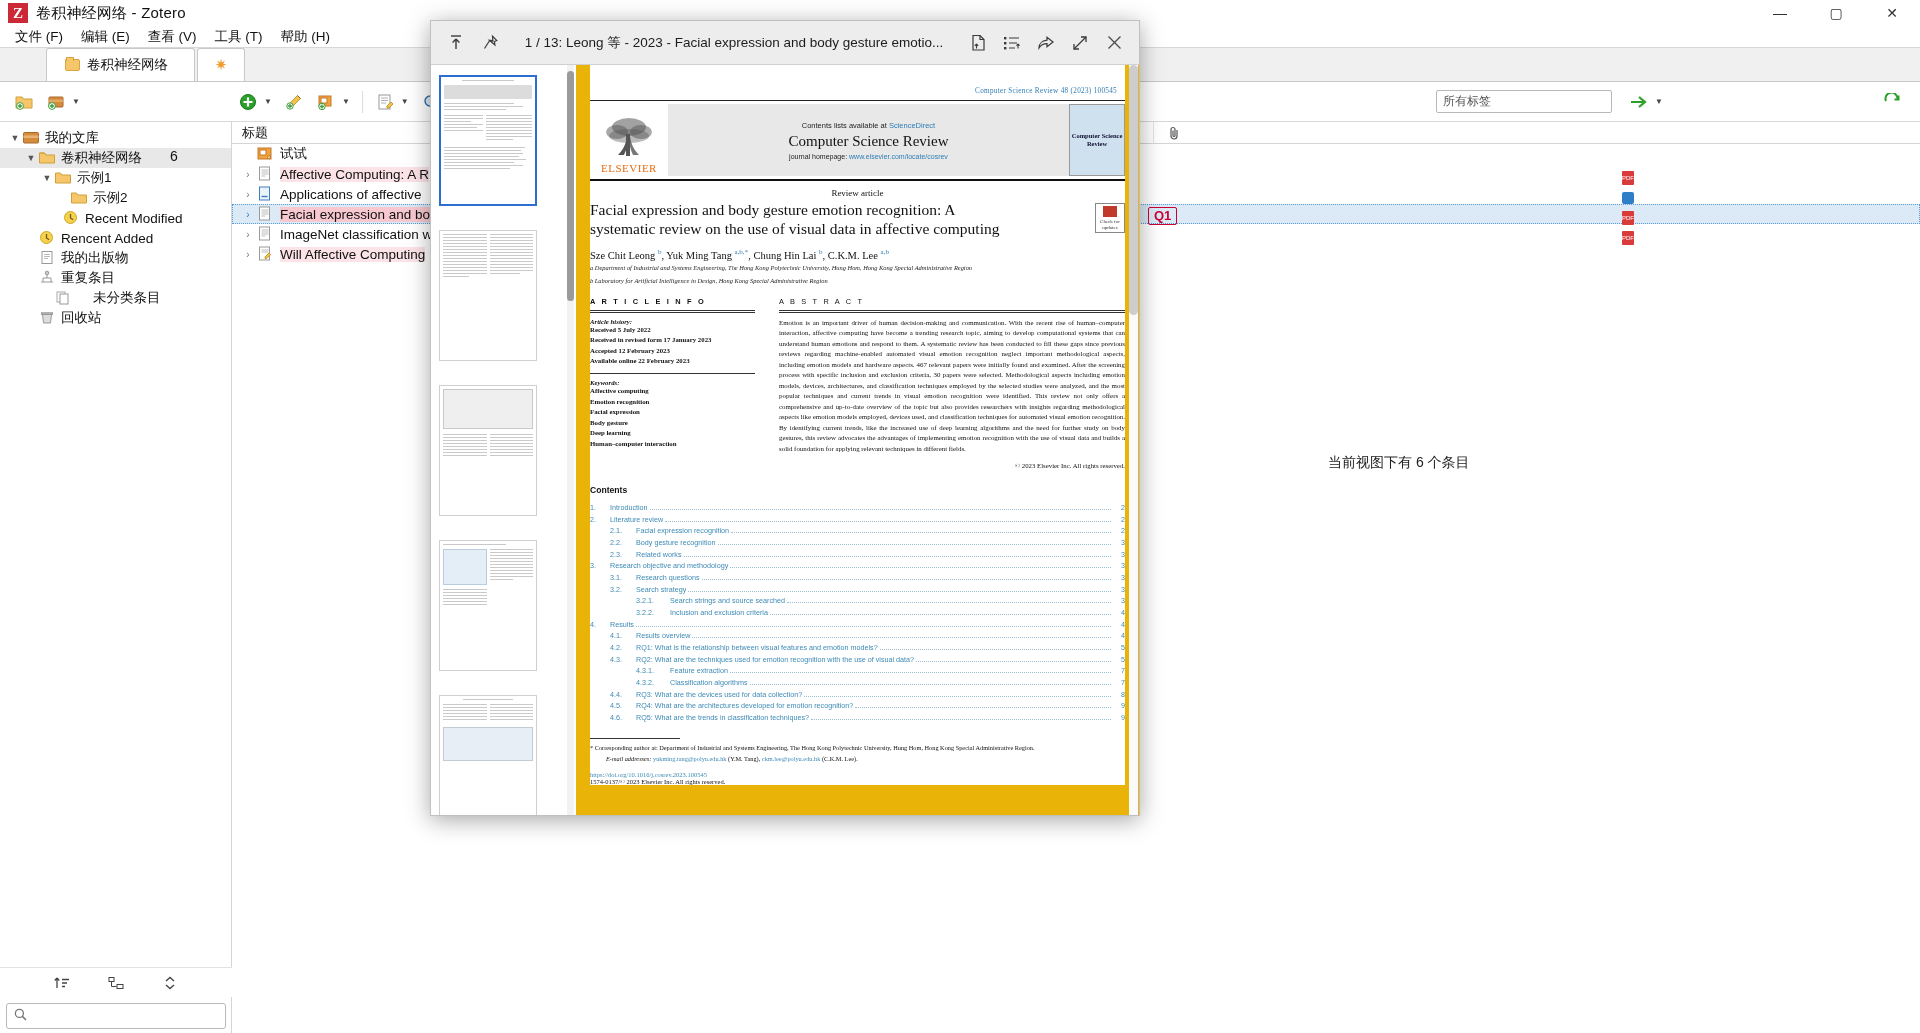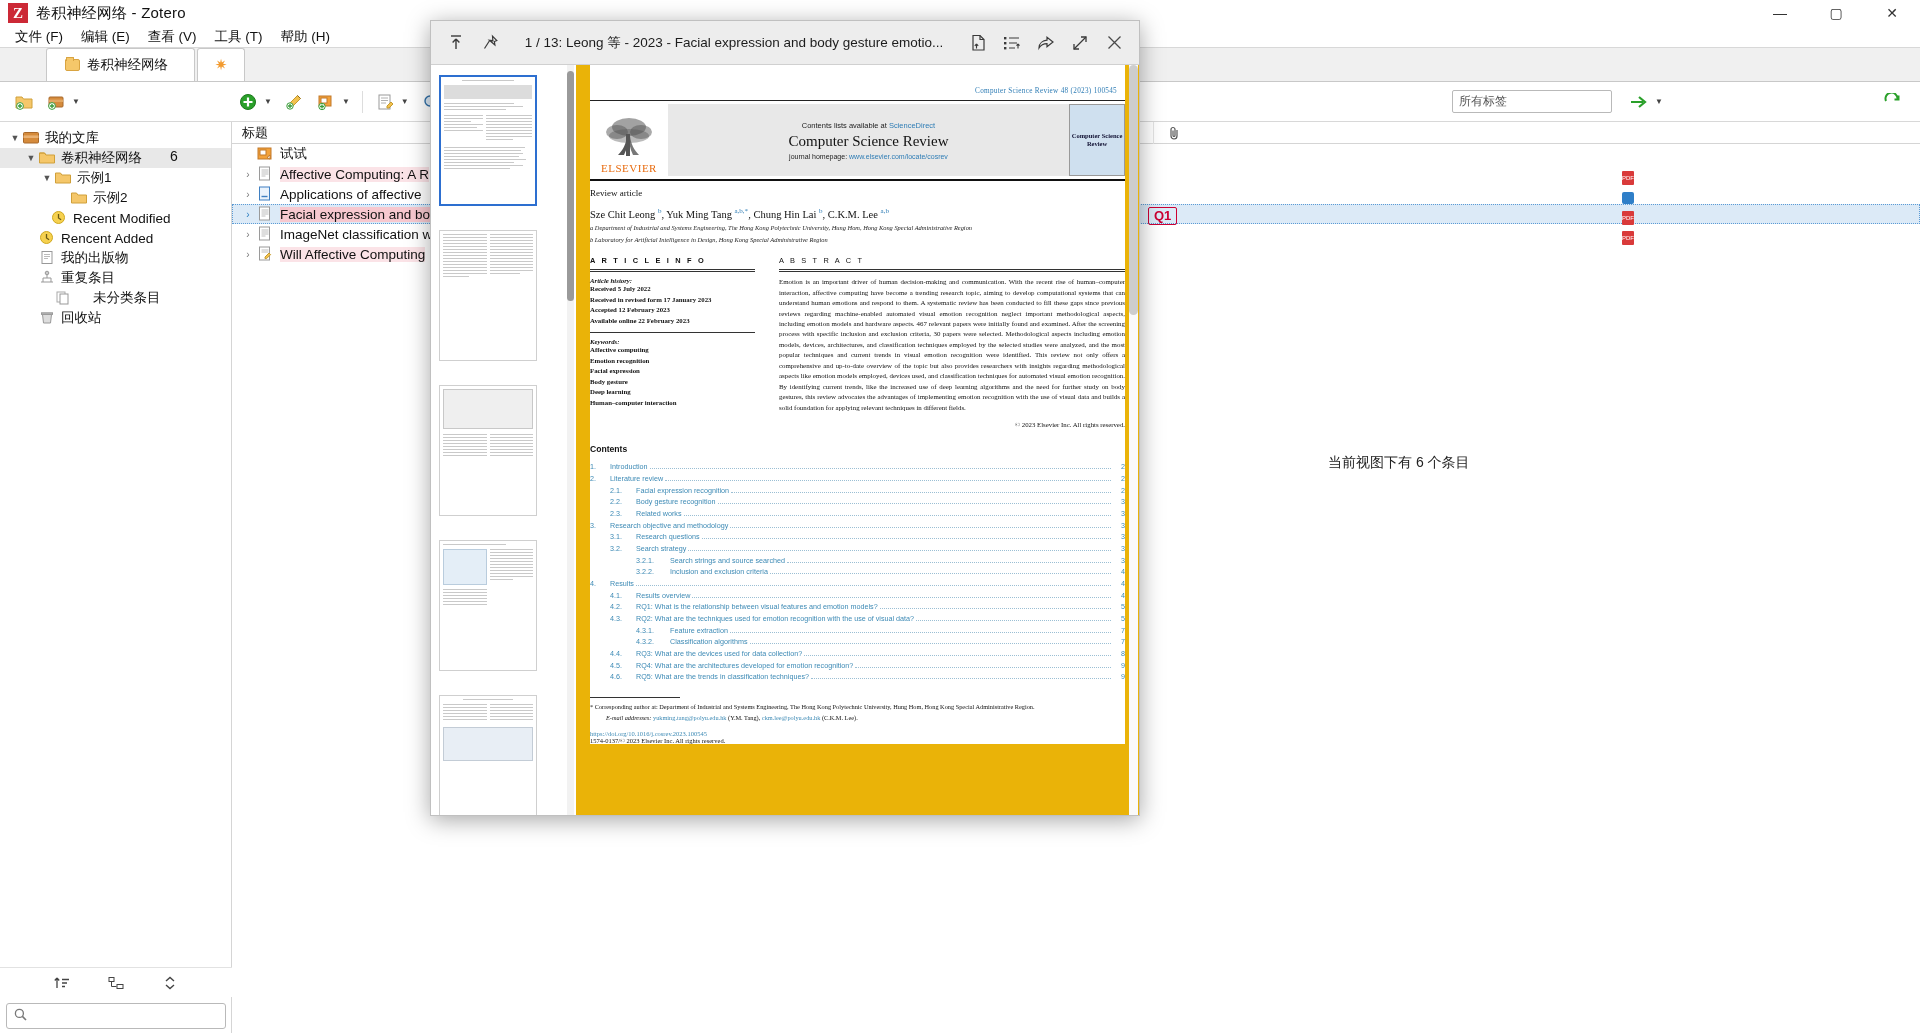--- a/index.html
+++ b/index.html
@@ -220,21 +220,21 @@
   .mast-mid .l2 { font-size:15px; font-family:"Liberation Serif",serif; color:#111; }
   .mast-mid .l3 { font-size:7px; color:#222; font-family:"Liberation Sans",sans-serif; }
   .mast-mid .l3 a { color:#2f7db5; text-decoration:none; }
   .cover {
     width:56px; flex:0 0 56px; border:1px solid #999; background:#cfe0ef;
     display:flex; flex-direction:column; align-items:center; justify-content:center;
     font-size:6.5px; color:#113; text-align:center; line-height:1.3;
   }
   .rule-thick { border-top:2px solid #111; margin-top:3px; }
 
-  .reviewtag { font-size:9px; margin:7px 0 3px; font-family:"Liberation Serif",serif; }
+  .reviewtag { font-size:9px; margin:7px 0 3px; font-family:"Liberation Serif",serif;text-align:center; }
   .art-title { font-size:15.5px; line-height:1.22; font-family:"Liberation Serif",serif;
     width:415px; }
   .title-row { display:flex; align-items:flex-start; justify-content:space-between; }
   .crossmark {
     width:30px; height:30px; border:1px solid #888; font-size:5px; color:#333;
     display:flex; flex-direction:column; align-items:center; justify-content:center;
     text-align:center; line-height:1.1; margin-top:2px;
   }
   .cm-box { width:14px; height:11px; background:#c0392b; margin-bottom:2px; }
   .authors { font-size:10.5px; margin-top:9px; font-family:"Liberation Serif",serif; }
@@ -369,21 +369,21 @@
         <svg width="18" height="18" viewBox="0 0 18 18">
           <circle cx="8" cy="8" r="5" fill="#dce9f5" stroke="#2f6fa8" stroke-width="1.4"></circle>
           <path d="M11.8 11.8L16 16" stroke="#2f6fa8" stroke-width="2"></path>
         </svg>
       </span>
     </div>
 
     <div style="flex:1"></div>
 
     <div class="tool-grp" style="padding-right:12px;">
-      <div class="search-box" style="width:160px;">
+      <div class="search-box" style="width:176px;">
         <span>所有标签</span>
       </div>
       <span class="ticon" style="margin-left:14px;">
         <svg width="20" height="16" viewBox="0 0 20 16">
           <path d="M2 8h12M10 3l6 5-6 5" stroke="#2aa02a" stroke-width="2.2" fill="none"></path>
         </svg>
       </span>
       <span class="caret">▼</span>
       <span class="ticon" style="margin-left:210px;">
         <svg width="18" height="18" viewBox="0 0 18 18">
@@ -432,21 +432,21 @@
       <div class="coll-row" style="padding-left:56px;">
         <span class="twisty none">›</span>
         <span class="ci">
           <svg width="18" height="15" viewBox="0 0 18 15">
             <path d="M1.5 3h5l1.4 2h8.6v8h-15z" fill="#f5c76a" stroke="#d0a03a"></path>
           </svg>
         </span>
         <span>示例2</span>
       </div>
 
-      <div class="coll-row" style="padding-left:36px;">
+      <div class="coll-row" style="padding-left:28px;margin-left:20px;">
         <span class="twisty none">›</span>
         <span class="ci">
           <svg width="18" height="15" viewBox="0 0 18 15">
             <circle cx="8.5" cy="7.5" r="6" fill="#f6d14f" stroke="#cfa81f"></circle>
             <path d="M8.5 4v4l2.6 1.8" stroke="#6b5a14" stroke-width="1.3" fill="none"></path>
           </svg>
         </span>
         <span>Recent Modified</span>
       </div>
 
@@ -895,20 +895,27 @@
               </div>
             </div>
             <div class="cover">
               <div style="font-weight:bold;">Computer Science Review</div>
             </div>
           </div>
           <div class="rule-thick"></div>
 
           <div class="reviewtag">Review article</div>
 
+          <div class="title-row">
+            <div class="art-title">Facial expression and body gesture emotion recognition: A systematic review on the use of visual data in affective computing</div>
+            <div class="crossmark">
+              <div class="cm-box"></div>
+              <div>Check for updates</div>
+            </div>
+          </div>
 
           <div class="authors">
             Sze Chit Leong <span class="sup">b</span>, Yuk Ming Tang <span class="sup">a,b,*</span>, Chung Hin Lai <span class="sup">b</span>, C.K.M. Lee <span class="sup">a,b</span>
           </div>
           <div class="affil">a Department of Industrial and Systems Engineering, The Hong Kong Polytechnic University, Hung Hom, Hong Kong Special Administrative Region</div>
           <div class="affil">b Laboratory for Artificial Intelligence in Design, Hong Kong Special Administrative Region</div>
 
           <div class="two-col">
             <div class="col-left">
               <div class="sec-label">A R T I C L E   I N F O</div>

